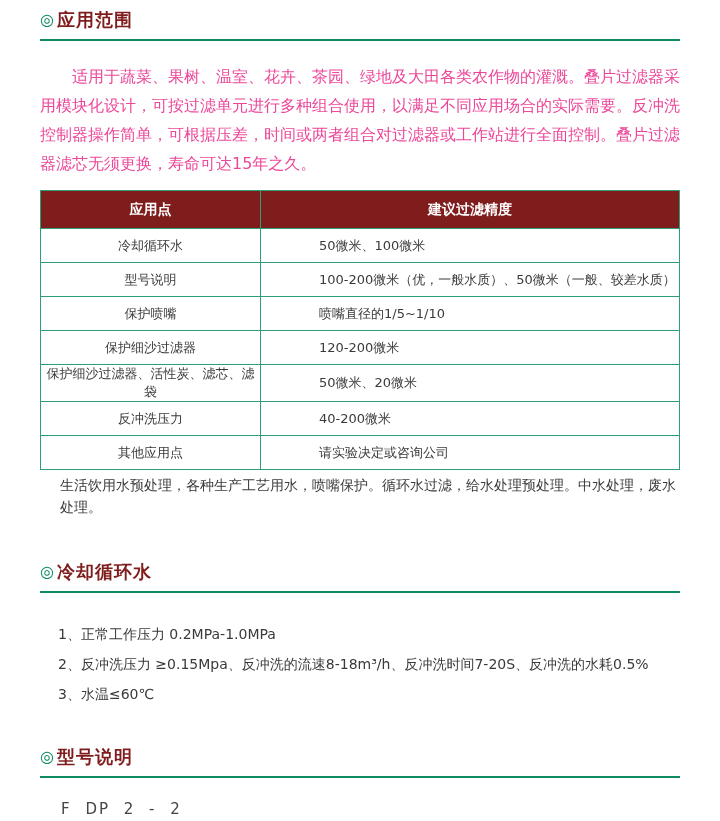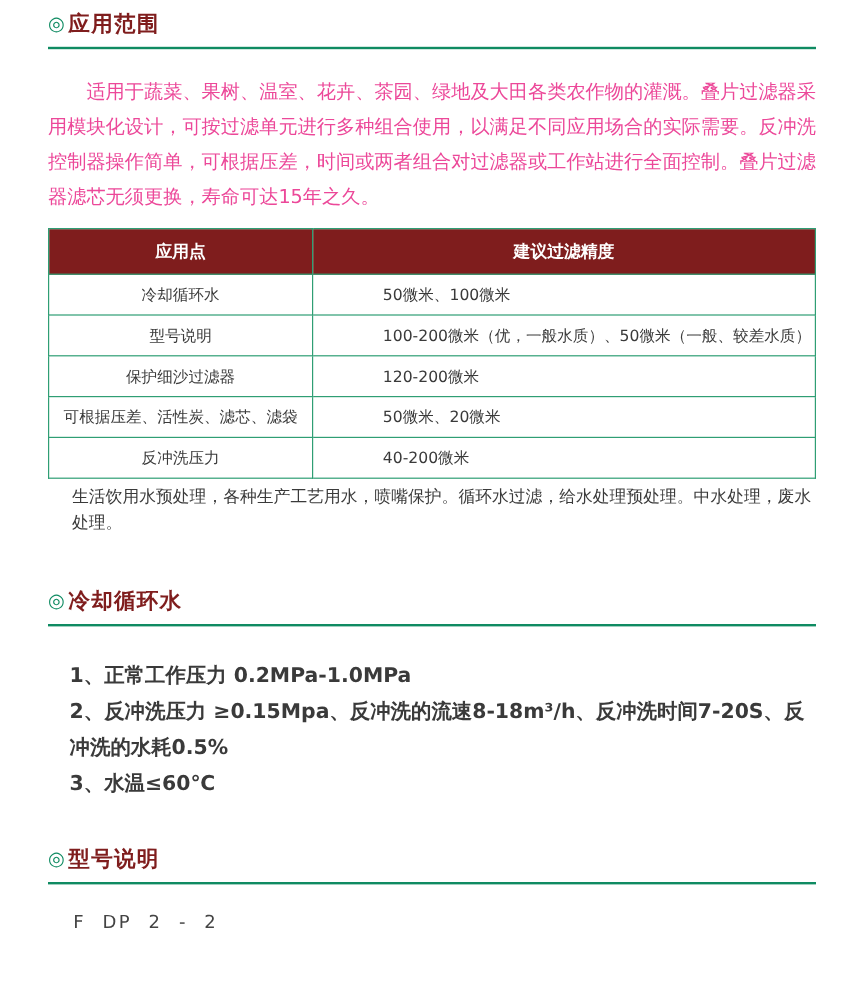--- a/index.html
+++ b/index.html
@@ -79,24 +79,23 @@
   
   .sec2 { margin-top: 42px; }
   .sec3 { margin-top: 36px; }
   
   .cond-list {
     margin-top: 26px;
     padding-left: 18px;
     list-style: none;
   }
   .cond-list li {
-    font-size: 17px;
+    font-size: 14px;
     line-height: 30px;
     color: #3a3a3a;
-    font-weight: bold;
   }
   
   .diagram {
     position: relative;
     height: 150px;
     margin-top: 20px;
   }
   .model-code {
     position: absolute;
     left: 21px;
@@ -131,30 +130,38 @@
       <tbody>
         <tr>
           <td class="col1">冷却循环水</td>
           <td class="col2">50微米、100微米</td>
         </tr>
         <tr>
           <td class="col1">型号说明</td>
           <td class="col2">100-200微米（优，一般水质）、50微米（一般、较差水质）</td>
         </tr>
         <tr>
+          <td class="col1">保护喷嘴</td>
+          <td class="col2">喷嘴直径的1/5~1/10</td>
+        </tr>
+        <tr>
           <td class="col1">保护细沙过滤器</td>
           <td class="col2">120-200微米</td>
         </tr>
         <tr>
-          <td class="col1">可根据压差、活性炭、滤芯、滤袋</td>
+          <td class="col1">保护细沙过滤器、活性炭、滤芯、滤袋</td>
           <td class="col2">50微米、20微米</td>
         </tr>
         <tr>
           <td class="col1">反冲洗压力</td>
           <td class="col2">40-200微米</td>
+        </tr>
+        <tr>
+          <td class="col1">其他应用点</td>
+          <td class="col2">请实验决定或咨询公司</td>
         </tr>
       </tbody>
     </table>
 
     <p class="para-outro">生活饮用水预处理，各种生产工艺用水，喷嘴保护。循环水过滤，给水处理预处理。中水处理，废水处理。</p>
 
     <div class="sec-header sec2">
       <span class="sec-bullet">◎</span>
       <span class="sec-title">冷却循环水</span>
     </div>

